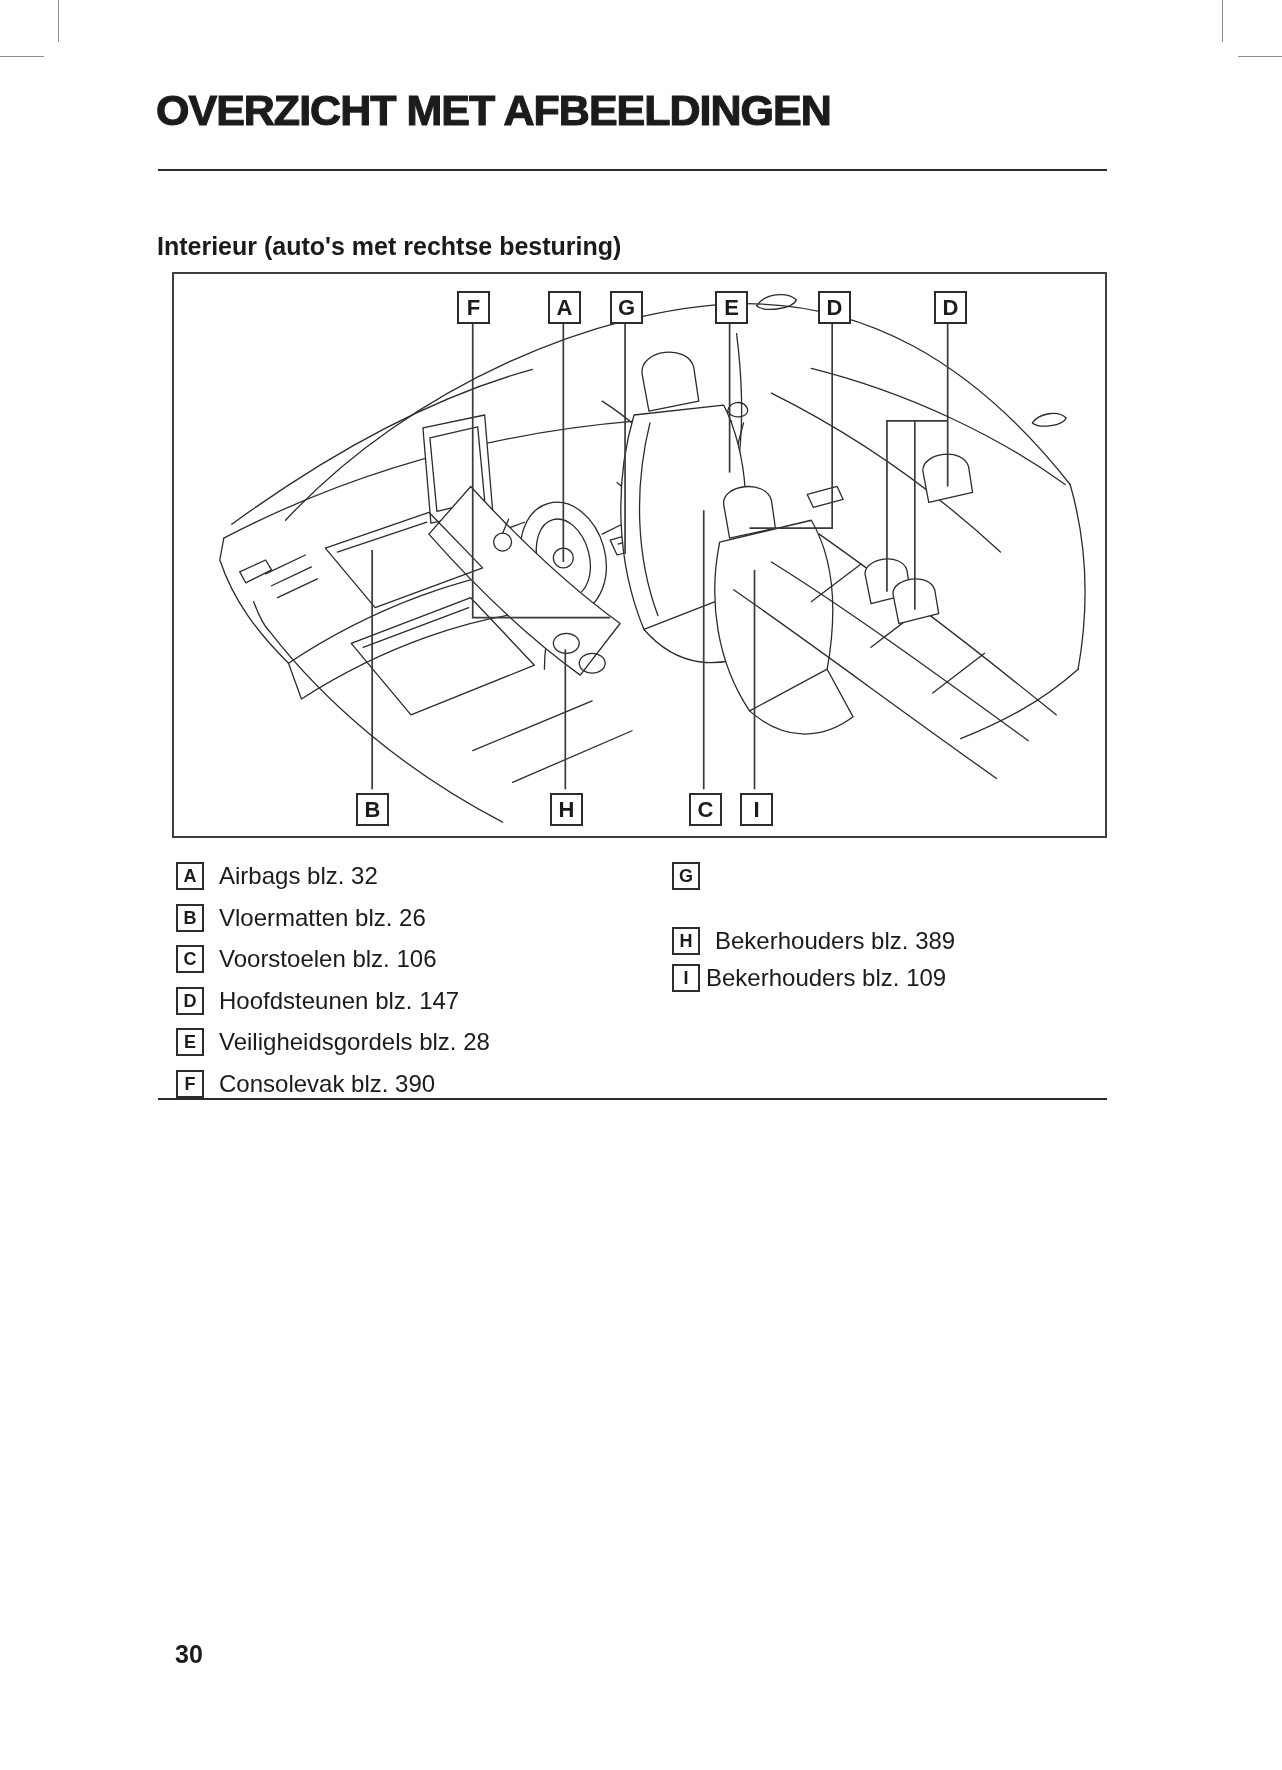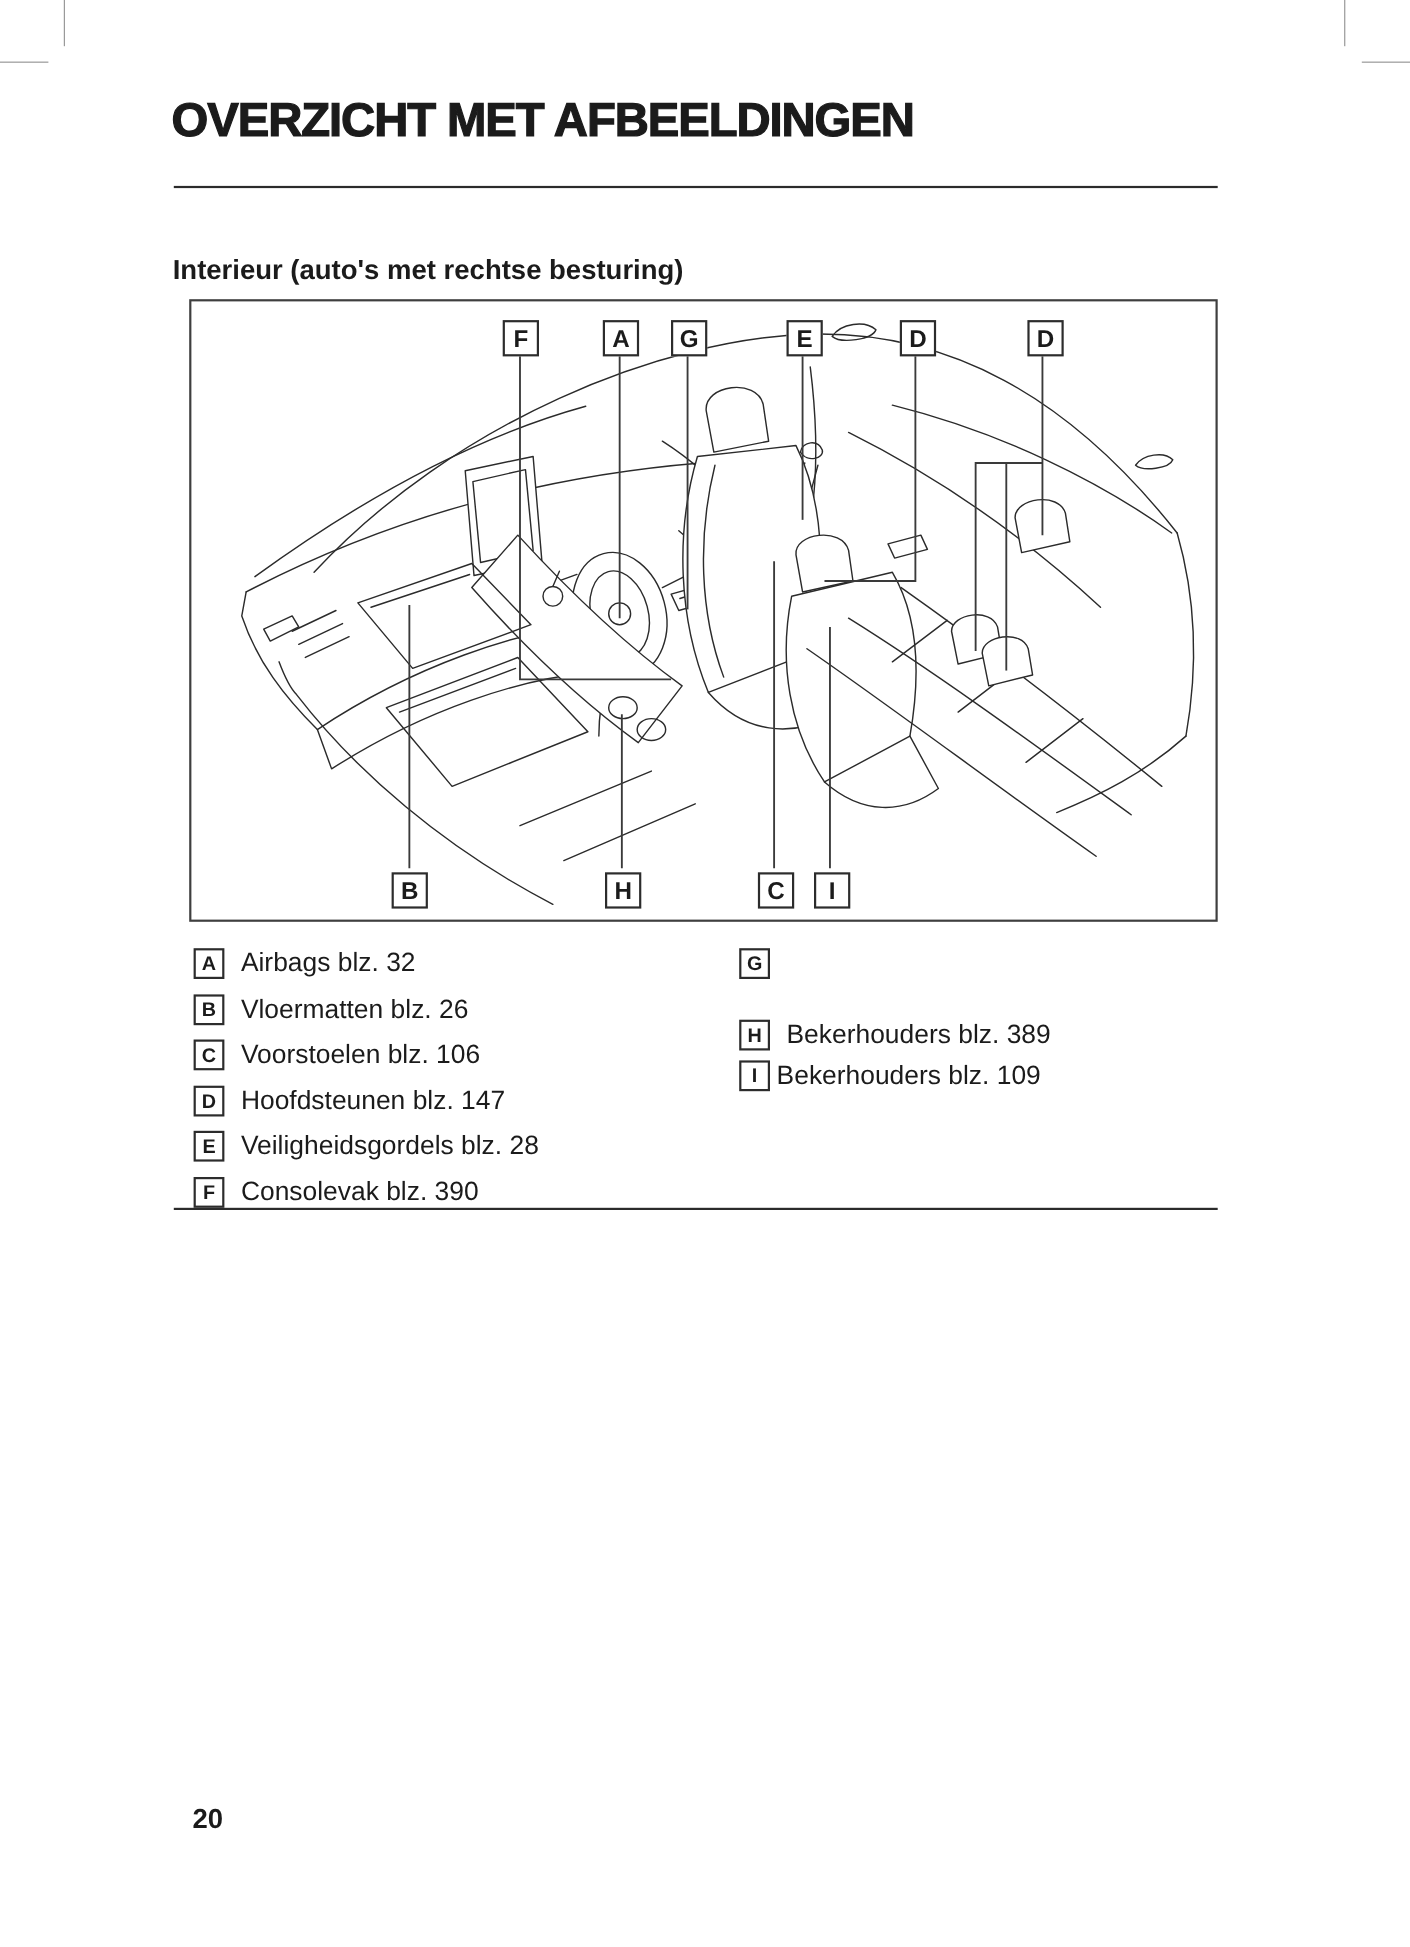--- a/index.html
+++ b/index.html
@@ -174,14 +174,14 @@
     <span class="lbox">H</span>
     <span class="ltext"><span>Bekerhouders</span> <span>blz. 389</span></span>
   </div>
   <div class="lrow" style="left:672px;top:963px;gap:6px;">
     <span class="lbox">I</span>
     <span class="ltext"><span>Bekerhouders</span> <span>blz. 109</span></span>
   </div>
 
   <div class="rule" style="top:1098px;"></div>
 
-  <div class="pagenum">20</div>
+  <div class="pagenum">30</div>
 </div>
 
 </body></html>

